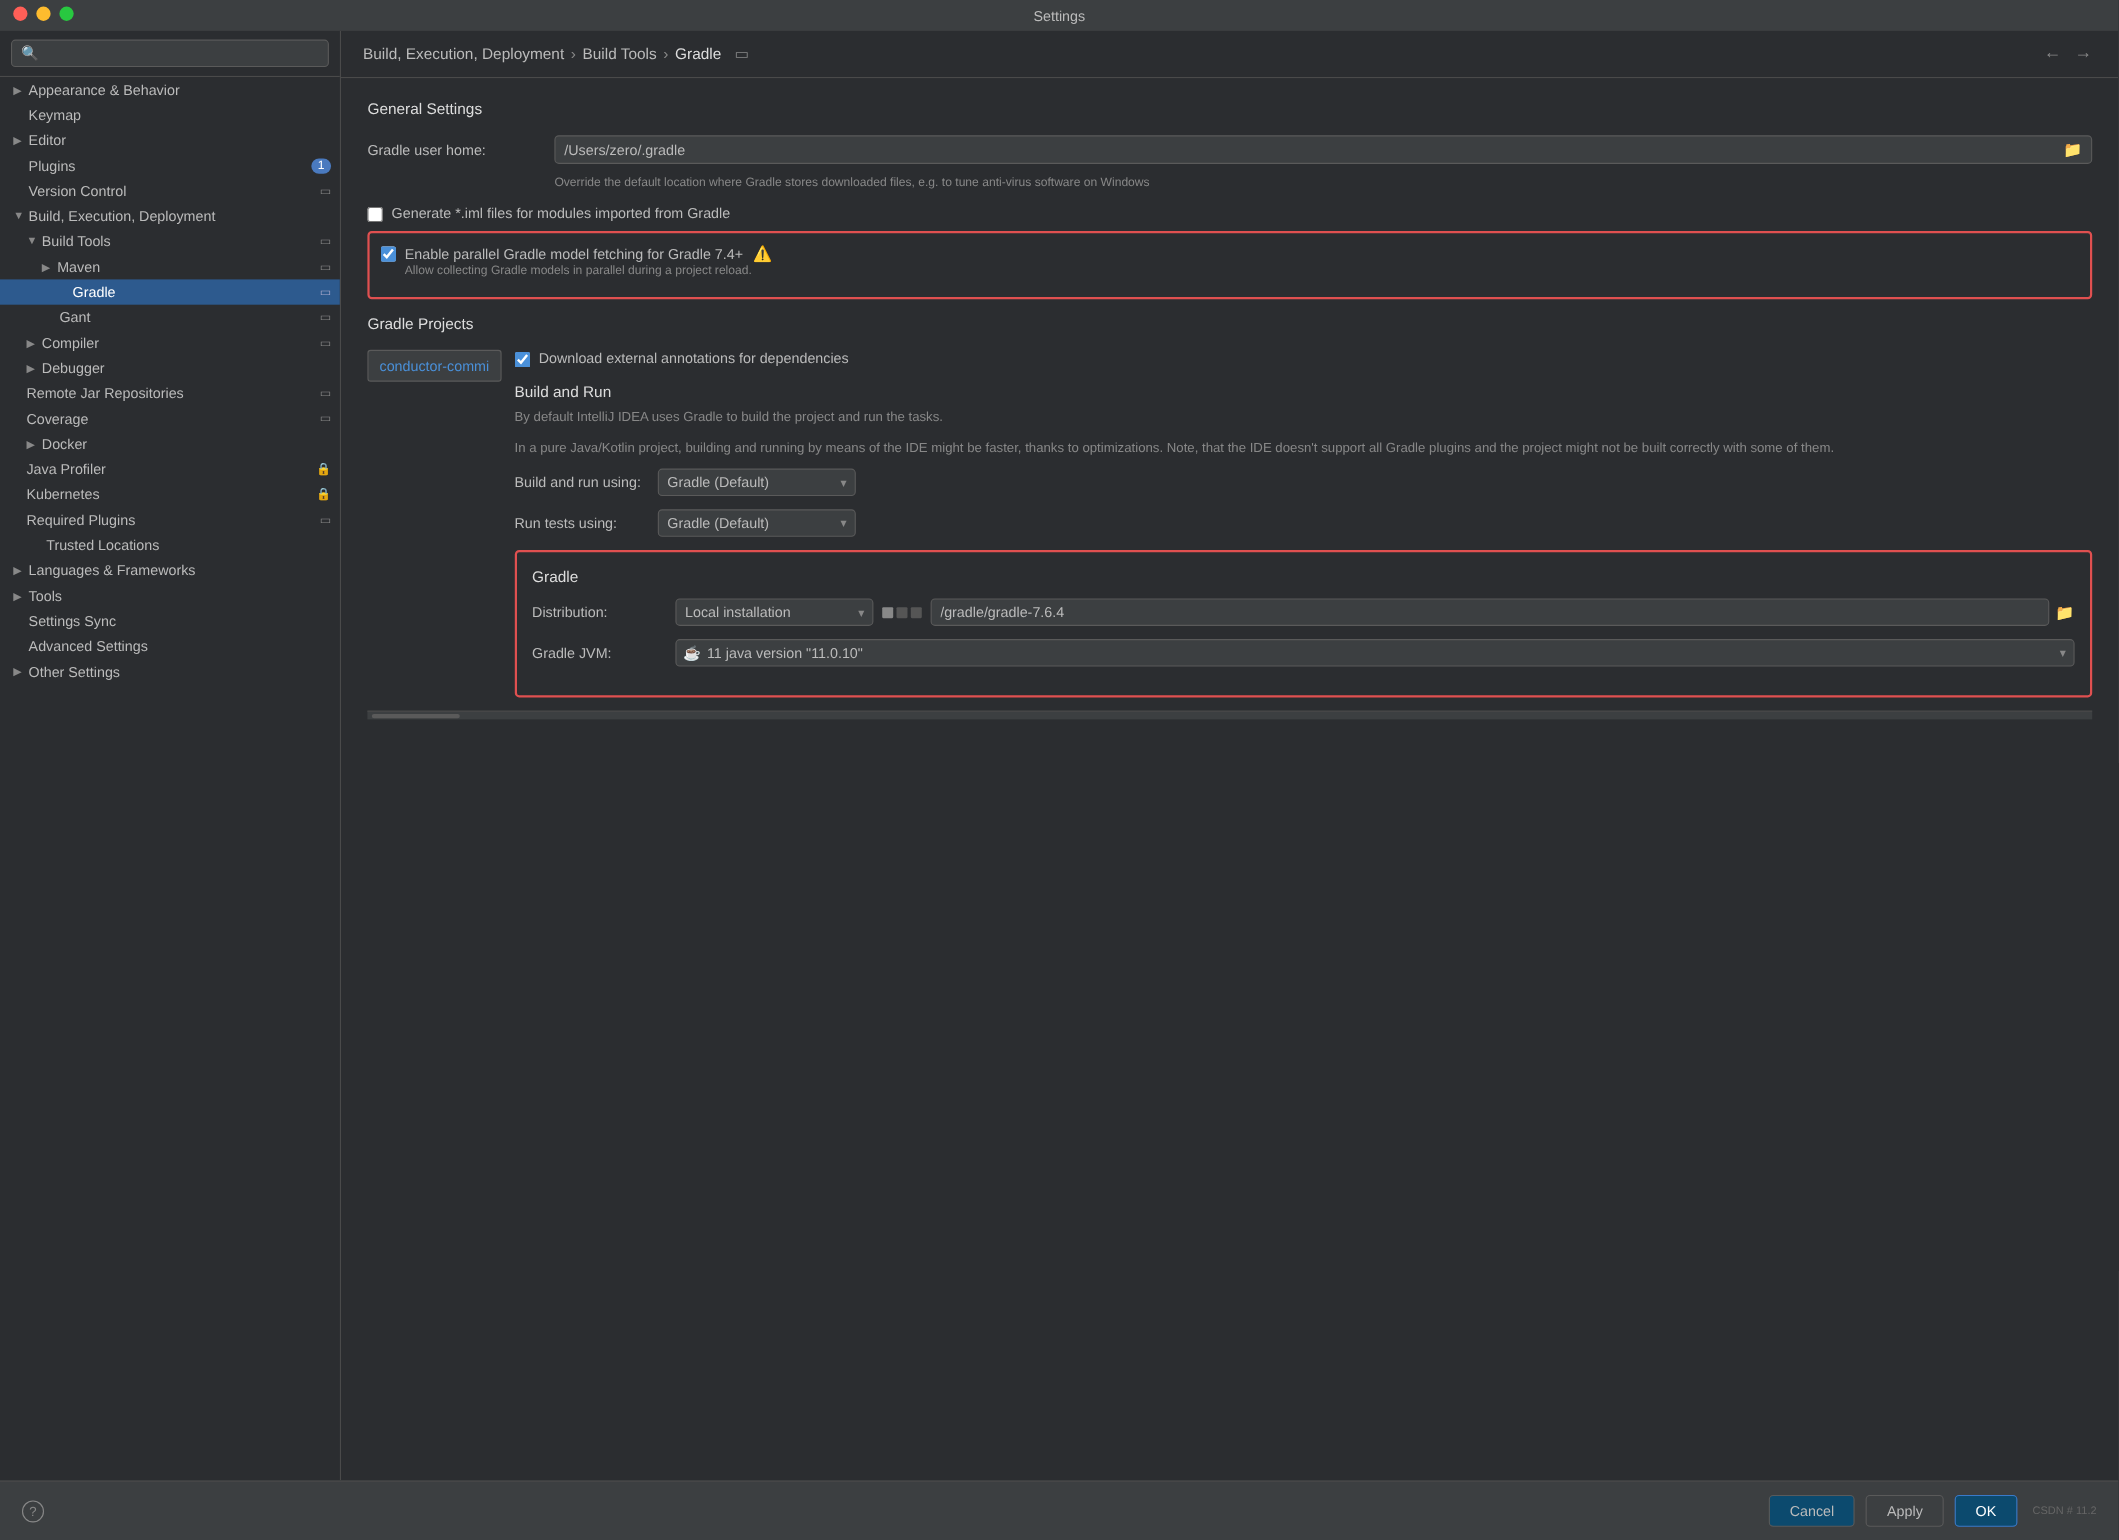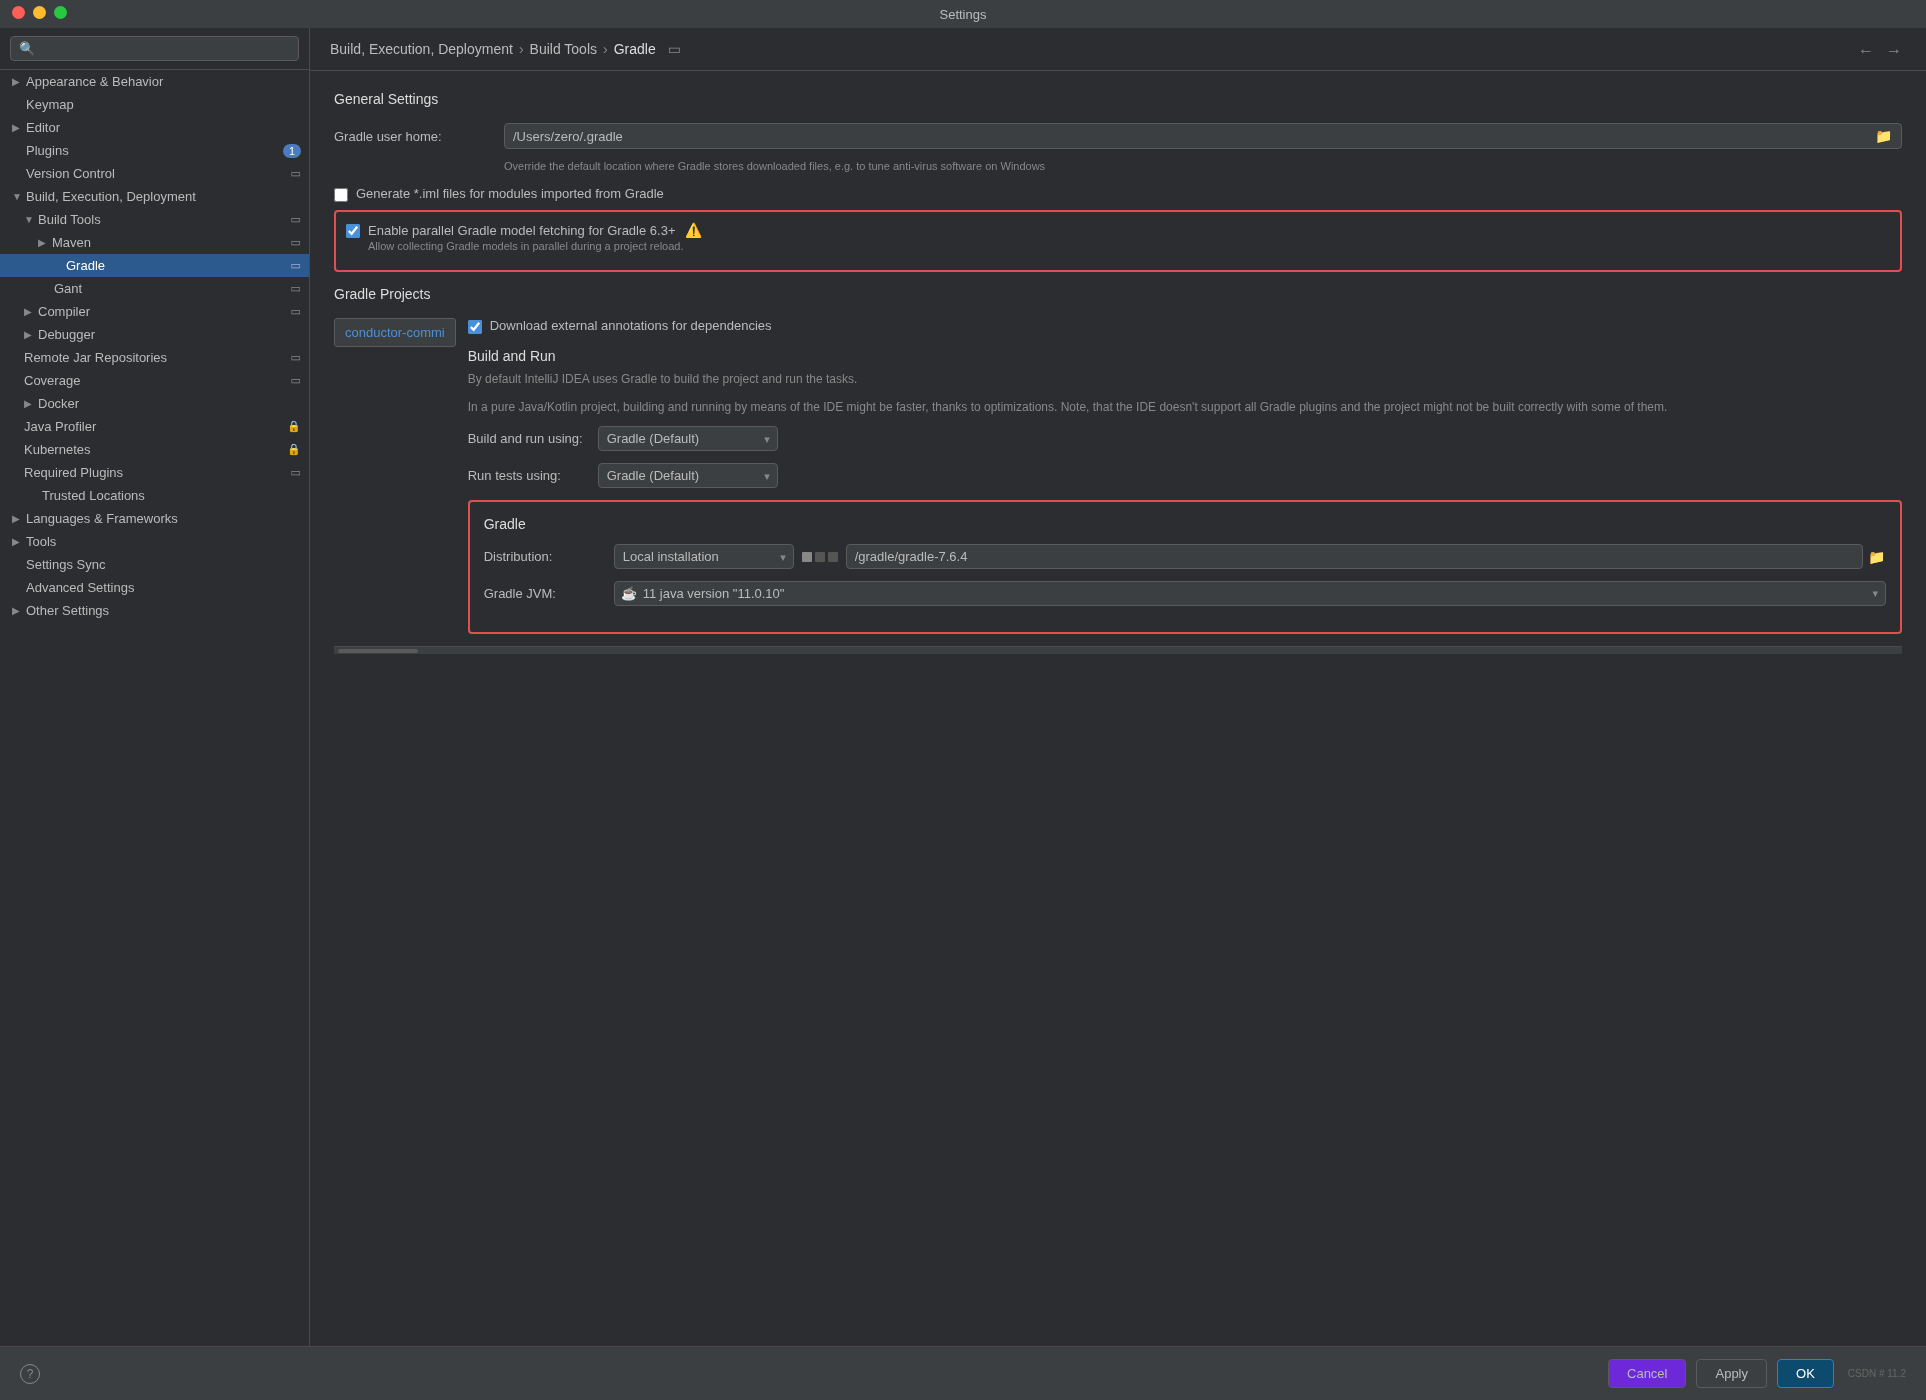--- a/index.html
+++ b/index.html
@@ -366,21 +366,21 @@
       cursor: pointer;
     }
     .btn {
       padding: 6px 18px;
       border-radius: 4px;
       border: 1px solid #5a5a5a;
       cursor: pointer;
       font-size: 13px;
     }
     .btn-cancel {
-      background: #6d28d9;
+      background: #0c4a6e;
       color: #bbb;
     }
     .btn-apply {
       background: #3c3f41;
       color: #bbb;
     }
     .btn-ok {
       background: #0c4a6e;
       color: #fff;
       border-color: #3a7ac9;
@@ -586,21 +586,21 @@
         <div>
           <div class="checkbox-label">Generate *.iml files for modules imported from Gradle</div>
         </div>
       </div>
 
       <div class="highlight-box">
         <div class="checkbox-row">
           <input type="checkbox" checked="" style="">
           <div>
             <div class="checkbox-label">
-              <span>Enable parallel Gradle model fetching for Gradle 6.3+</span>
+              <span>Enable parallel Gradle model fetching for Gradle 7.4+</span>
               <span class="warn-icon" style="margin-left:6px;">⚠️</span>
             </div>
             <div class="checkbox-sublabel">Allow collecting Gradle models in parallel during a project reload.</div>
           </div>
         </div>
       </div>
 
       <div class="section-title" style="margin-top:4px;">Gradle Projects</div>
 
       <div style="display:flex;gap:12px;margin-bottom:12px;align-items:flex-start;">

